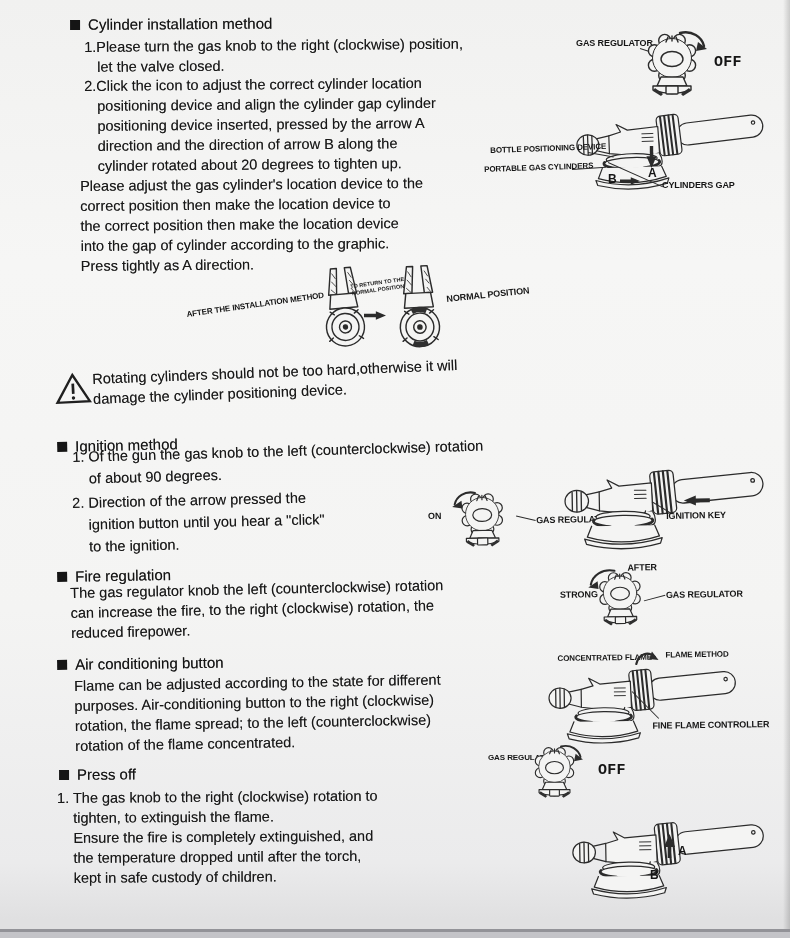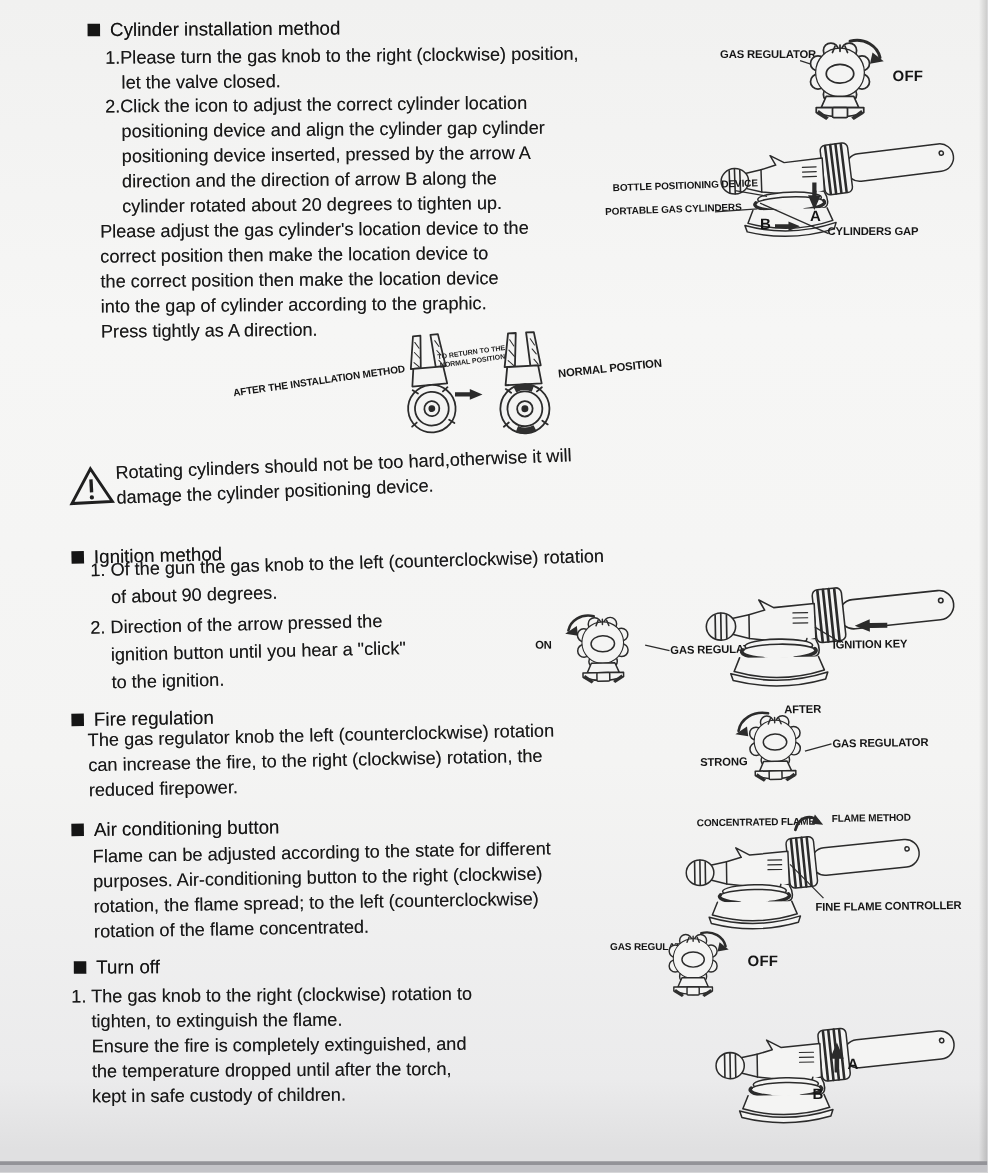--- a/index.html
+++ b/index.html
@@ -10,21 +10,21 @@
   }
   .abs{position:absolute;}
   .body-text{font-size:14.5px;line-height:1.38;white-space:pre-line;color:#181818;text-shadow:0 0 .4px rgba(20,20,20,.55);transform-origin:0 0;}
   .hang13{padding-left:13px;text-indent:-13px;}
   .hang16{padding-left:16px;text-indent:-16px;}
   .lh-lg{line-height:1.5;}
   .sec-title{font-size:15px;color:#141414;text-shadow:0 0 .4px rgba(20,20,20,.6);transform-origin:0 0;white-space:nowrap;}
   .sq{display:inline-block;width:10px;height:10px;background:#151515;margin-right:8px;}
   .fig-label{font-size:8px;font-weight:700;letter-spacing:-.1px;color:#151515;white-space:pre-line;transform-origin:0 0;}
   .fig-label.md{font-size:9px;}
-  .fig-label.lg{font-size:12px;letter-spacing:.2px;}
+  .fig-label.lg{font-size:15px;letter-spacing:.2px;font-family:Liberation Mono, monospace;}
   .fig-label.xl{font-size:12px;font-weight:700;}
   .tiny-label{font-size:5.6px;font-weight:700;line-height:1.3;text-align:center;white-space:pre-line;transform-origin:0 0;color:#222;}
   .leader{position:absolute;height:1.3px;background:#2b2b2b;transform-origin:0 50%;}
   .ln{stroke:#2b2b2b;stroke-width:1.4;fill:none;stroke-linejoin:round;stroke-linecap:round;}
   .ln .paper{fill:#f4f4f3;}
   .arr{stroke:#2b2b2b;stroke-width:2.4;fill:none;stroke-linecap:round;}
   .fill-ink{fill:#2b2b2b;stroke:none;}
   svg{overflow:visible;}
 </style>
 </head>
@@ -196,21 +196,21 @@
 can increase the fire, to the right (clockwise) rotation, the
 reduced firepower.</div>
 
   <div class="abs" style="left:540px;top:556px;width:250px;height:92px;transform:rotate(-1deg)">
     <span class="abs fig-label md" style="left:88px;top:6px">AFTER</span>
     <svg class="abs" style="left:46px;top:10px" width="82" height="64" viewBox="0 0 96 74">
       <use href="#knob-top"></use>
       <path class="arr" d="M34,4 C20,1 8,9 6,20"></path>
       <polygon class="fill-ink" points="14,16 3,23 15,25"></polygon>
     </svg>
-    <span class="abs fig-label md" style="left:20px;top:47px">STRONG</span>
+    <span class="abs fig-label md" style="left:20px;top:32px">STRONG</span>
     <div class="leader" style="left:104px;top:44px;width:22px;transform:rotate(-14deg)"></div>
     <span class="abs fig-label md" style="left:126px;top:34px">GAS REGULATOR</span>
   </div>
 
   <div class="abs sec-title" style="left:57px;top:656px;transform:rotate(-0.8deg)">
     <span class="sq"></span><span>Air conditioning button</span>
   </div>
   <div class="abs body-text" style="left:74px;top:676px;width:430px;transform:rotate(-1deg)">Flame can be adjusted according to the state for different
 purposes. Air-conditioning button to the right (clockwise)
 rotation, the flame spread; to the left (counterclockwise)
@@ -224,21 +224,21 @@
     </svg>
     <span class="abs fig-label" style="left:196px;top:6px">FLAME METHOD</span>
     <svg class="abs" style="left:72px;top:14px" width="200" height="90" viewBox="0 0 235 106">
       <use href="#torch-side"></use>
     </svg>
     <div class="leader" style="left:162px;top:46px;width:38px;transform:rotate(46deg)"></div>
     <span class="abs fig-label md" style="left:182px;top:76px">FINE FLAME CONTROLLER</span>
   </div>
 
   <div class="abs sec-title" style="left:59px;top:766px;transform:rotate(-0.4deg)">
-    <span class="sq"></span><span>Turn off</span>
+    <span class="sq"></span><span>Press off</span>
   </div>
   <div class="abs body-text hang16" style="left:57px;top:788px;width:380px;transform:rotate(-0.4deg)">1. The gas knob to the right (clockwise) rotation to
 tighten, to extinguish the flame.
 Ensure the fire is completely extinguished, and
 the temperature dropped until after the torch,
 kept in safe custody of  children.</div>
 
   <div class="abs" style="left:470px;top:740px;width:320px;height:168px">
     <span class="abs fig-label" style="left:18px;top:13px">GAS REGULATOR</span>
     <div class="leader" style="left:78px;top:20px;width:18px;transform:rotate(16deg)"></div>

